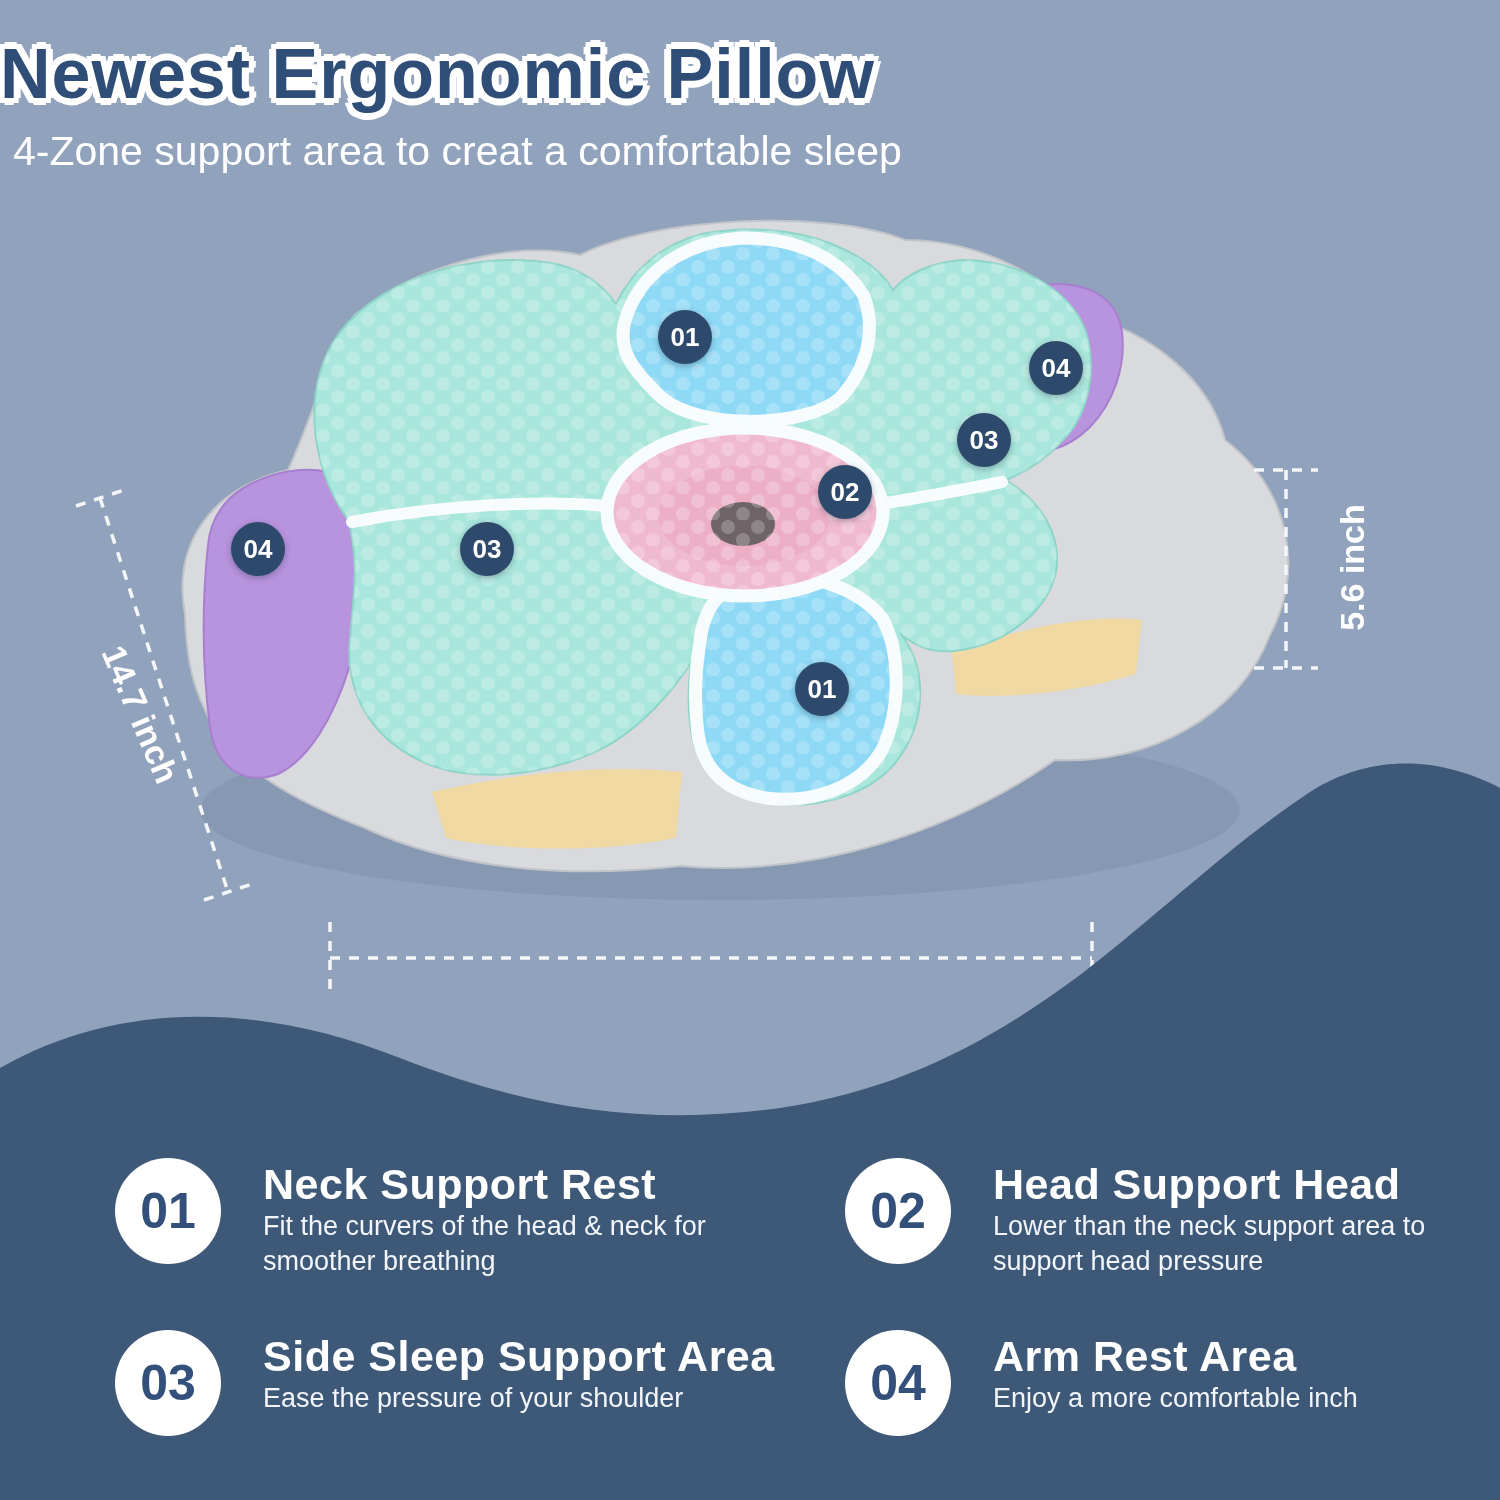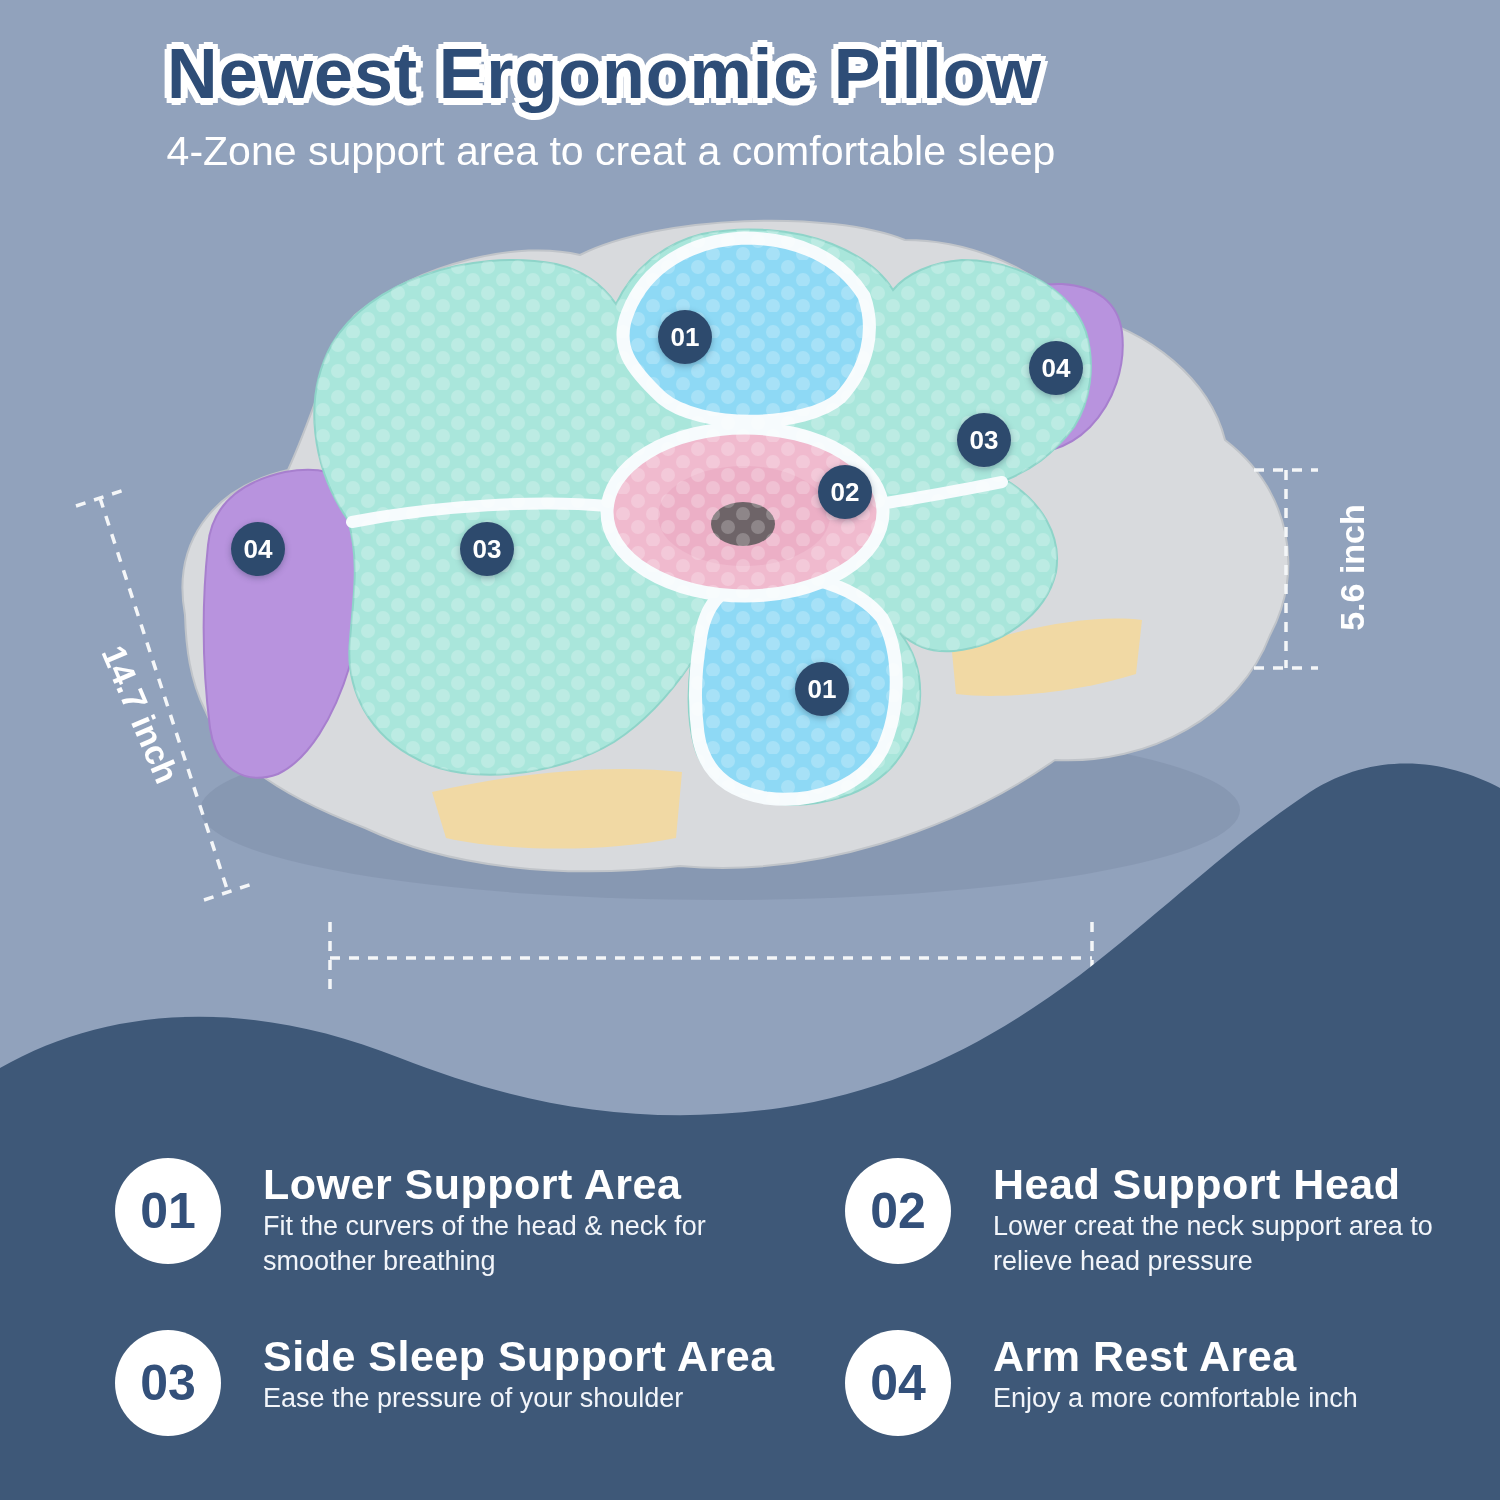--- a/index.html
+++ b/index.html
@@ -15,21 +15,20 @@
   svg.scene {
     position: absolute;
     left: 0; top: 0;
     width: 1500px; height: 1500px;
     z-index: 1;
   }
   .header {
     position: absolute;
     left: 0; top: 34px;
     width: 1209px;
-    text-align: center;
     z-index: 5;
   }
   .page-title {
     font-size: 70px;
     font-weight: 800;
     letter-spacing: 1px;
     color: #2e4d77;
     text-shadow:
       -5px -5px 0 #fff, 5px -5px 0 #fff, -5px 5px 0 #fff, 5px 5px 0 #fff,
       -7px 0 0 #fff, 7px 0 0 #fff, 0 -7px 0 #fff, 0 7px 0 #fff;
@@ -215,30 +214,30 @@
   <div class="badge" style="left:795px; top:662px;">01</div>
 
   <div class="dim-label dim-depth">14.7 inch</div>
   <div class="dim-label dim-height">5.6 inch</div>
 
   <div class="features">
 
     <div class="feature f1">
       <div class="feature-circle">01</div>
       <div class="feature-text">
-        <div class="feature-title">Lower Support Area</div>
+        <div class="feature-title">Neck Support Rest</div>
         <div class="feature-desc">Fit the curvers of the head &amp; neck for smoother breathing</div>
       </div>
     </div>
 
     <div class="feature f2">
       <div class="feature-circle">02</div>
       <div class="feature-text">
         <div class="feature-title">Head Support Head</div>
-        <div class="feature-desc">Lower creat the neck support area to relieve head pressure</div>
+        <div class="feature-desc">Lower than the neck support area to support head pressure</div>
       </div>
     </div>
 
     <div class="feature f3">
       <div class="feature-circle">03</div>
       <div class="feature-text">
         <div class="feature-title">Side Sleep Support Area</div>
         <div class="feature-desc">Ease the pressure of your shoulder</div>
       </div>
     </div>

